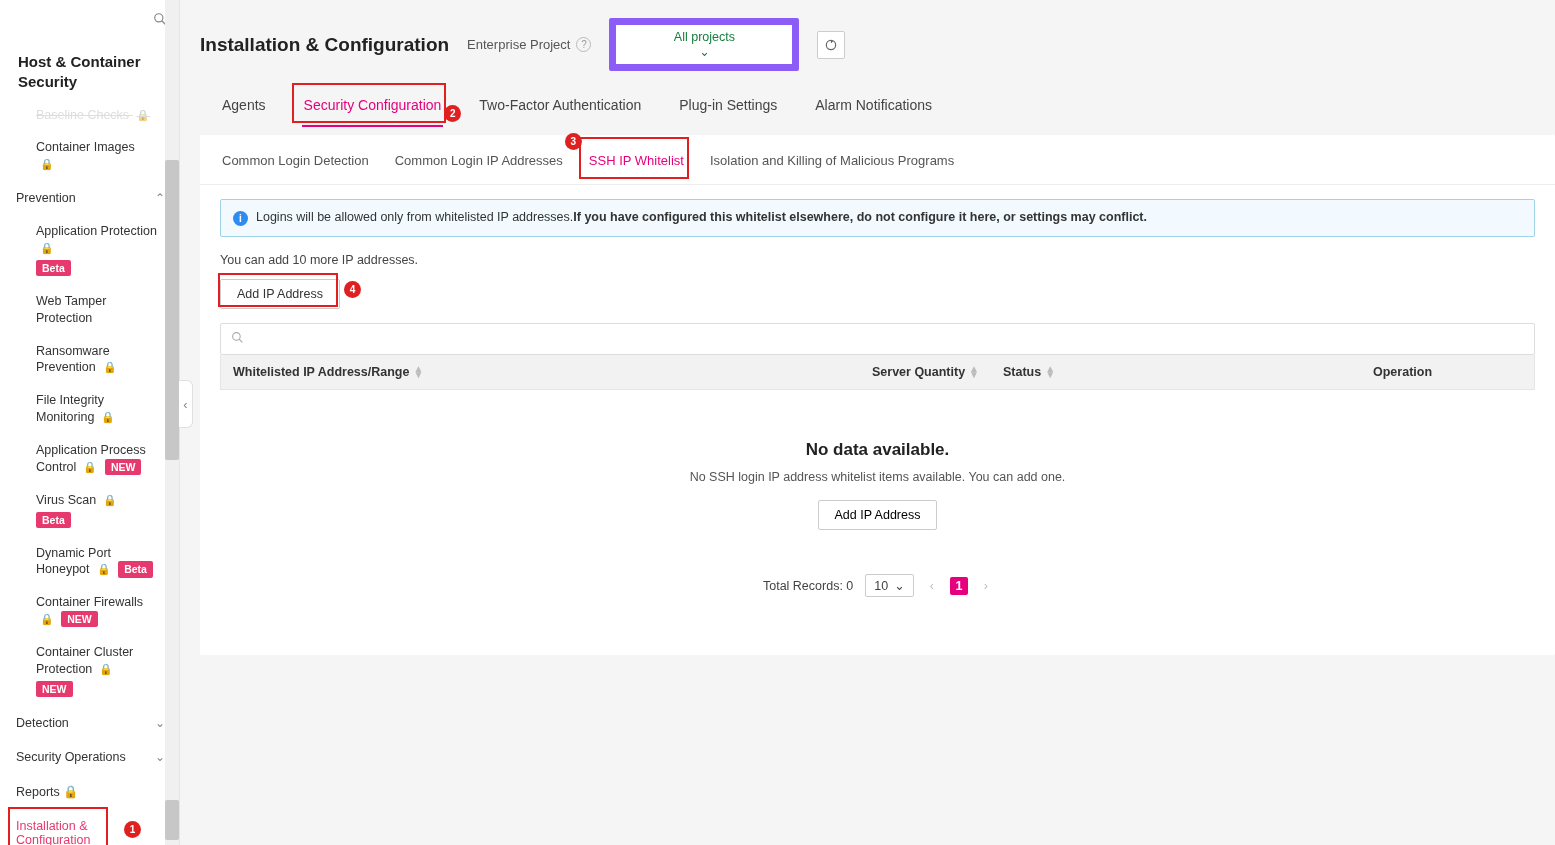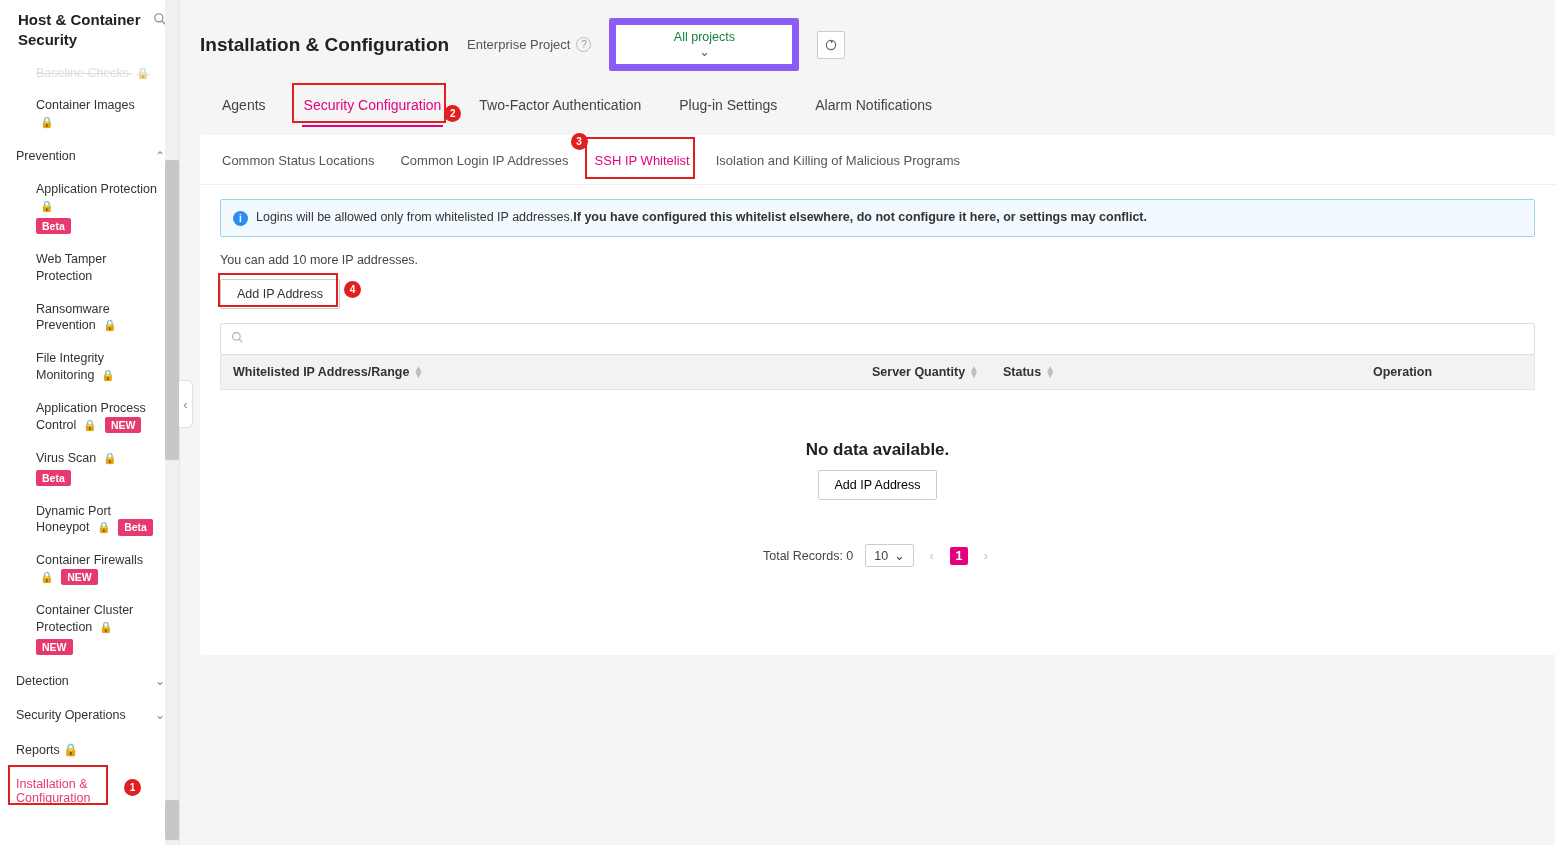--- a/index.html
+++ b/index.html
@@ -2,21 +2,21 @@
 <html><head>
 <meta charset="utf-8">
 <style>
 * { box-sizing: border-box; margin: 0; padding: 0; }
 body { font-family: -apple-system, BlinkMacSystemFont, "Segoe UI", Arial, sans-serif; font-size: 13px; color: #333; background: #f5f5f5; overflow: hidden; }
 .app { display: flex; height: 845px; width: 1555px; }
 
 
 .sidebar { width: 180px; background: #fff; border-right: 1px solid #e5e5e5; display: flex; flex-direction: column; position: relative; }
 .sb-header { padding: 10px 12px 14px 18px; display: flex; align-items: flex-start; justify-content: space-between; }
-.sb-title { font-weight: 700; font-size: 15px; color: #222; line-height: 1.35; }
+.sb-title { font-weight: 700; font-size: 15px; color: #222; line-height: 1.35; margin-top: 42px; }
 .sb-search { color: #888; cursor: pointer; font-size: 14px; margin-top: 2px; }
 .sb-scroll { flex: 1; overflow-y: auto; padding-bottom: 28px; }
 .sb-item { padding: 8px 14px 8px 36px; font-size: 12.5px; color: #333; cursor: pointer; line-height: 1.35; position: relative; }
 .sb-item .lock { color: #aaa; font-size: 11px; margin-left: 4px; }
 .sb-group { padding: 10px 14px 10px 16px; font-size: 12.5px; color: #333; cursor: pointer; display: flex; justify-content: space-between; align-items: flex-start; }
 .sb-chev { color: #888; font-size: 12px; }
 .badge { display: inline-block; padding: 1px 6px; border-radius: 2px; font-size: 10.5px; font-weight: 600; color: #fff; margin-top: 3px; }
 .badge-beta { background: #e6396e; }
 .badge-new { background: #e6396e; }
 .badge-inline { margin-left: 4px; margin-top: 0; }
@@ -193,21 +193,21 @@
           <div class="step-marker" style="right:-18px;top:18px">2</div>
         </div>
         <div class="tab1">Two-Factor Authentication</div>
         <div class="tab1">Plug-in Settings</div>
         <div class="tab1">Alarm Notifications</div>
       </div>
     </div>
 
     <div class="card">
       <div class="tabs2">
-        <div class="tab2">Common Status Locations</div>
+        <div class="tab2">Common Login Detection</div>
         <div class="tab2" style="position:relative">Common Login IP Addresses</div>
         <div class="tab2 active" style="position:relative">
           <span>SSH IP Whitelist</span>
           <div class="red-box" style="left:-8px;top:-14px;width:110px;height:42px"></div>
           <div class="step-marker" style="left:-22px;top:-18px">3</div>
         </div>
         <div class="tab2">Isolation and Killing of Malicious Programs</div>
       </div>
 
       <div class="info-banner">
@@ -248,20 +248,21 @@
             <span>Status</span>
             <span class="sort-ic">▲<br>▼</span>
           </div>
           <div class="th col-op">
             <span>Operation</span>
           </div>
         </div>
 
         <div class="empty">
           <div class="empty-h">No data available.</div>
+          <div class="empty-p">No SSH login IP address whitelist items available. You can add one.</div>
           <button class="empty-btn">Add IP Address</button>
         </div>
       </div>
 
       <div class="pager">
         <span>Total Records: 0</span>
         <span class="pg-select">
           <span>10</span>
           <span>⌄</span>
         </span>

